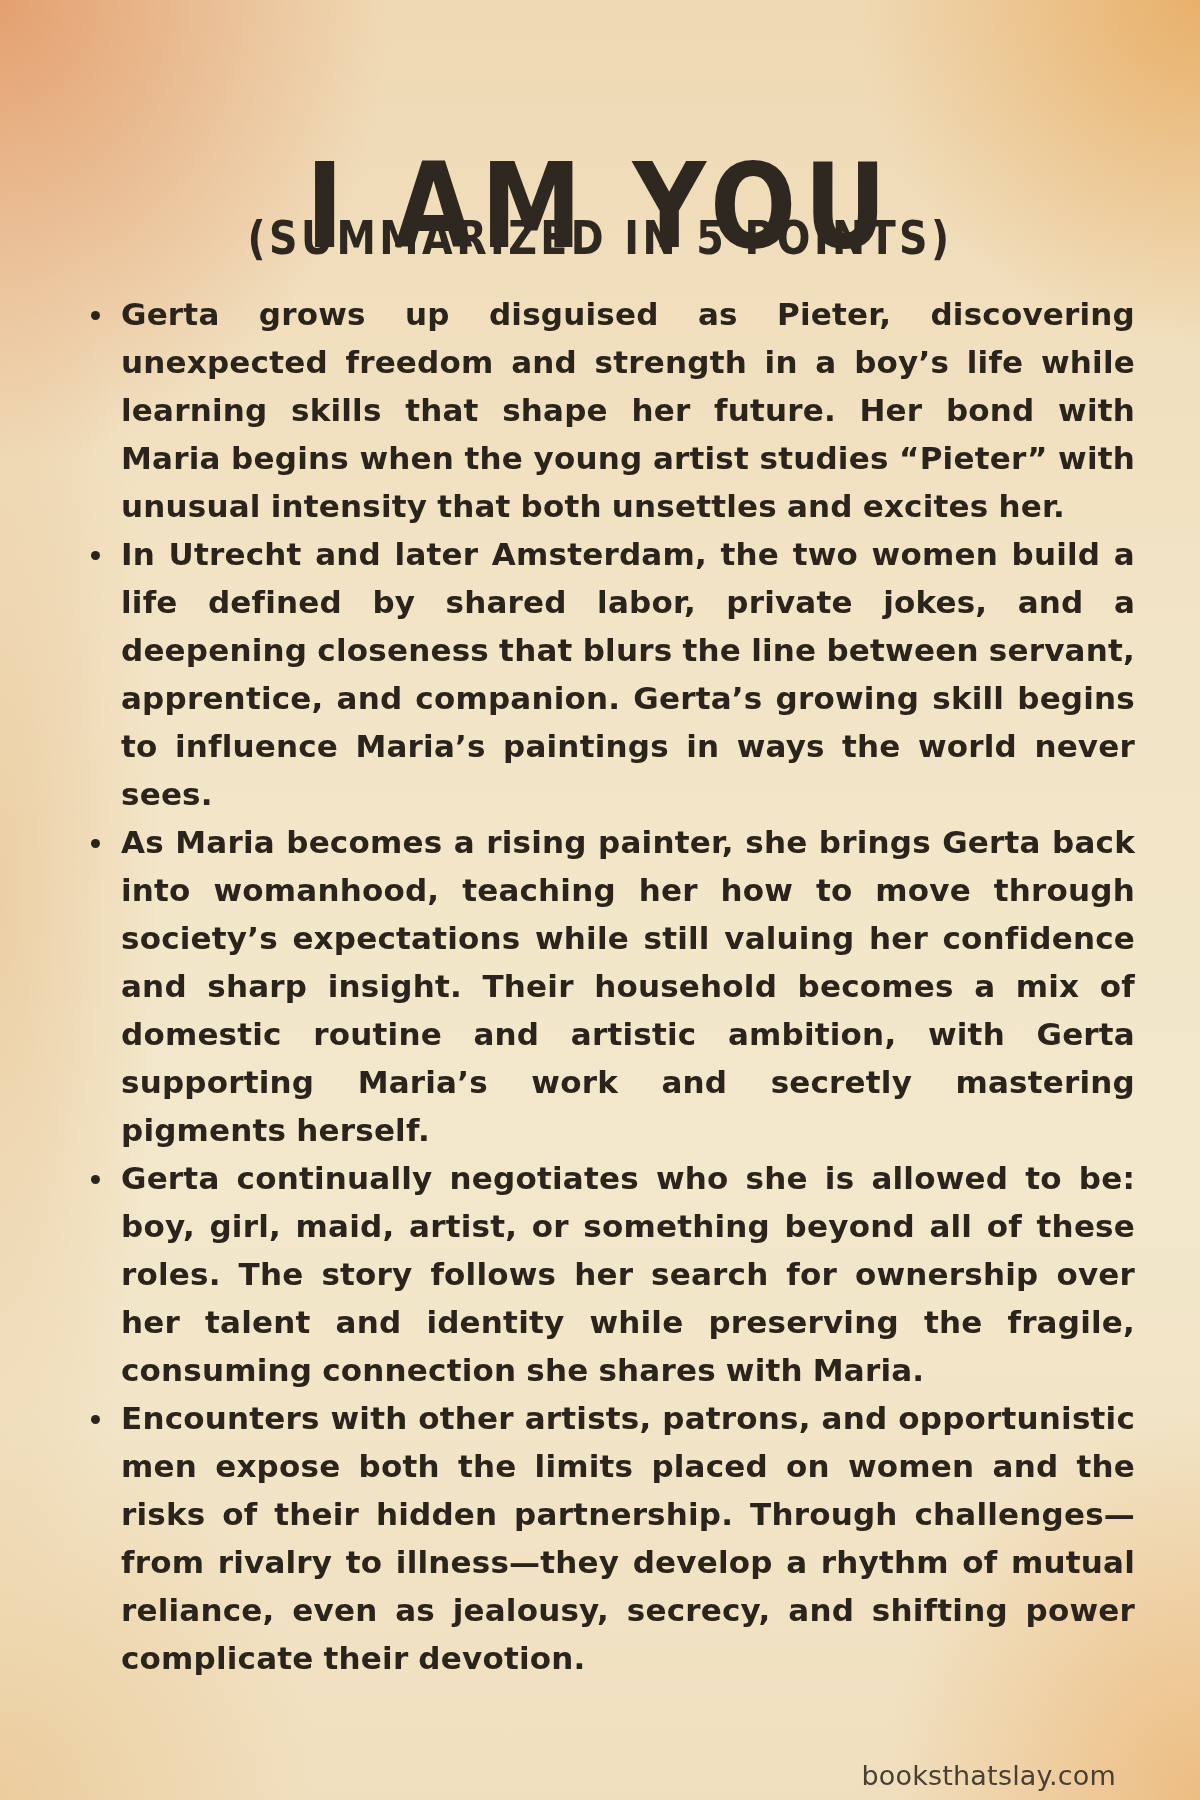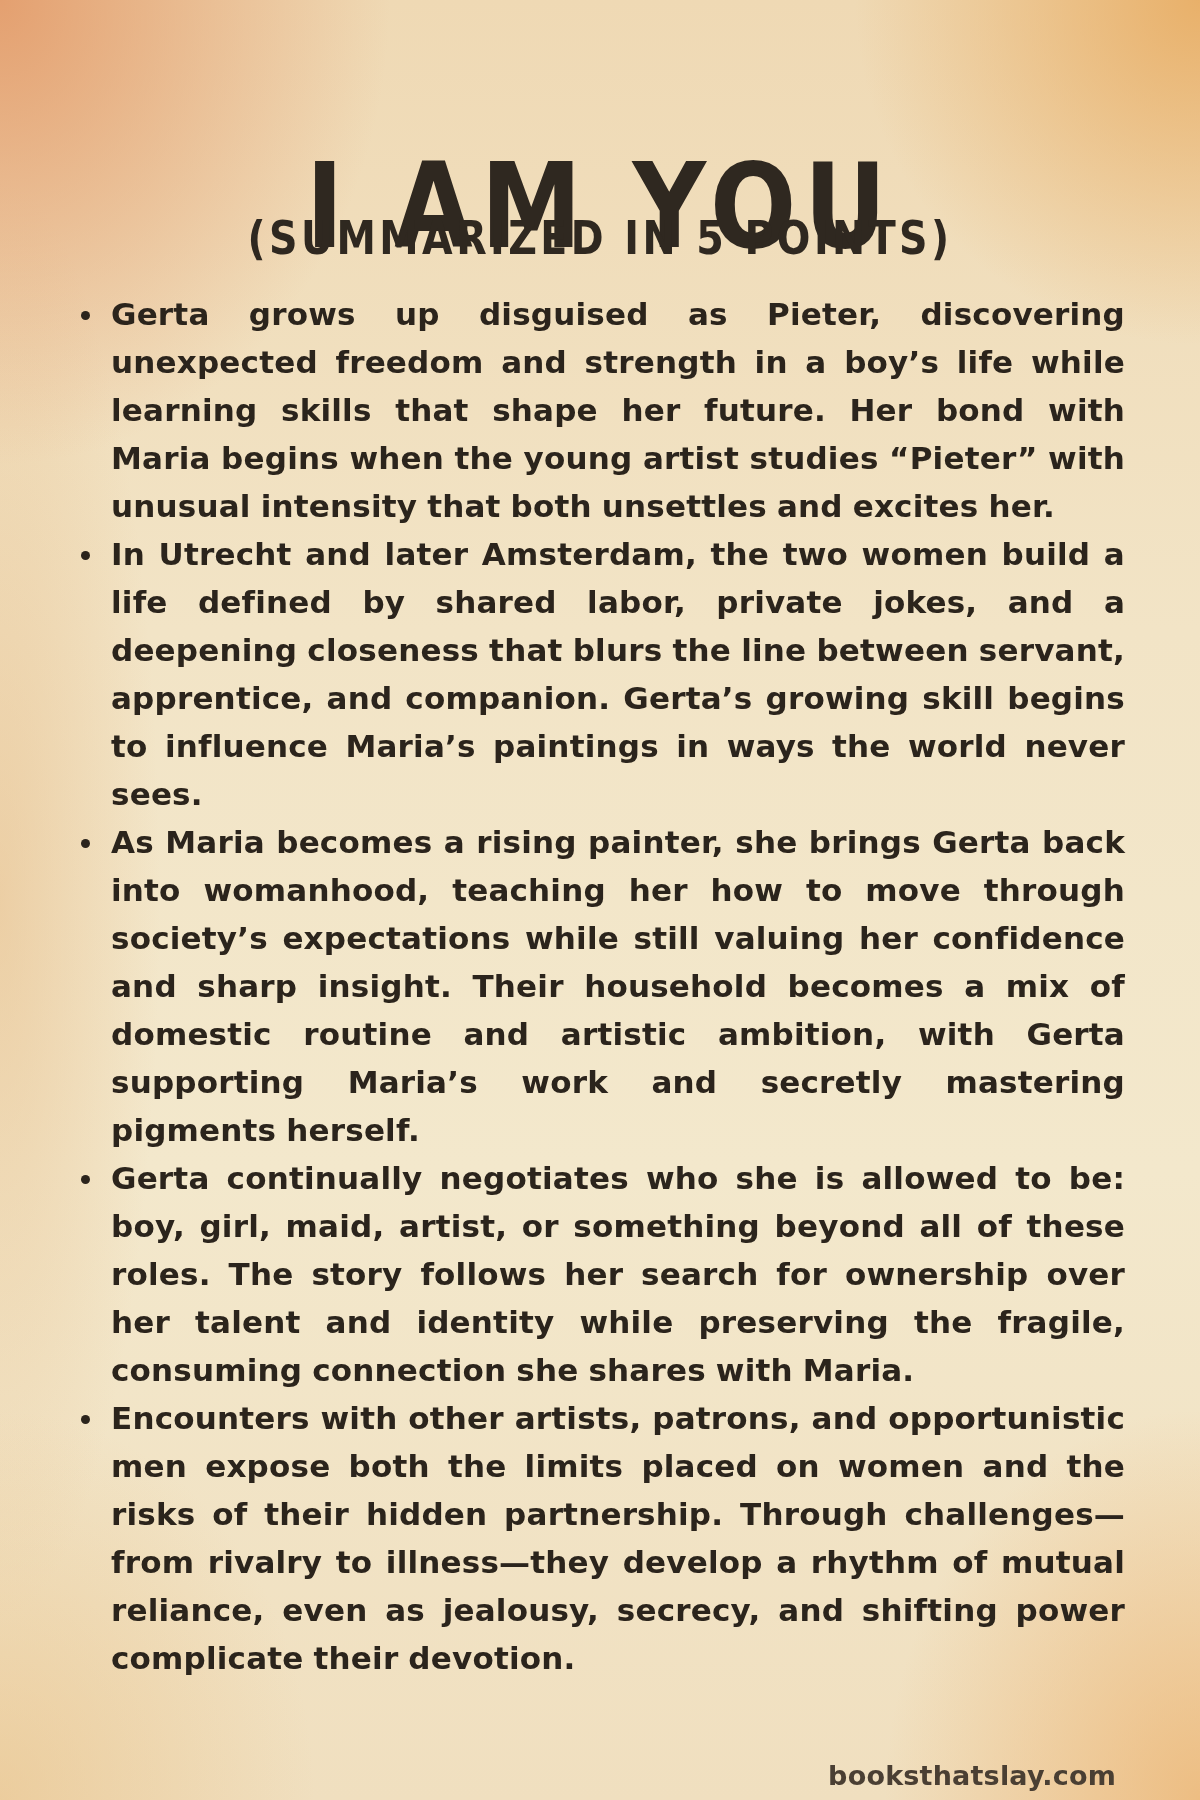--- a/index.html
+++ b/index.html
@@ -30,21 +30,21 @@
     position: absolute; left: 0; right: 0; top: 210px;
     text-align: center;
     font-family: "DejaVu Sans", sans-serif;
     font-weight: bold;
     font-size: 46px; line-height: 56px;
     letter-spacing: 4px;
     color: #2f2820;
     transform: scaleX(0.86);
   }
   .points {
-    position: absolute; left: 77px; top: 290px; width: 1048px;
+    position: absolute; left: 87px; top: 290px; width: 1048px;
     margin: 0; padding: 0; list-style: none;
   }
   .point {
     position: relative;
     padding-left: 34px;
     font-family: "DejaVu Sans", sans-serif;
     font-weight: bold;
     font-size: 34px; line-height: 48px;
     text-align: justify;
     letter-spacing: 0.2px;
@@ -53,21 +53,21 @@
   }
   .point .txt { display: block; }
   .bullet {
     position: absolute; left: 4px; top: 21px;
     width: 9px; height: 9px; border-radius: 50%;
     background: #2b241c;
   }
   .credit {
     position: absolute; right: 84px; top: 1760px;
     font-family: "DejaVu Sans", sans-serif;
-    font-weight: bold;
+    font-weight: normal;
     font-size: 27px; line-height: 32px;
     color: #4a3f33;
     letter-spacing: 0.2px;
   }
   
   .points .point .txt { font-size: 31px; word-spacing: -1px; }
 </style>
 </head>
 <body>
 

